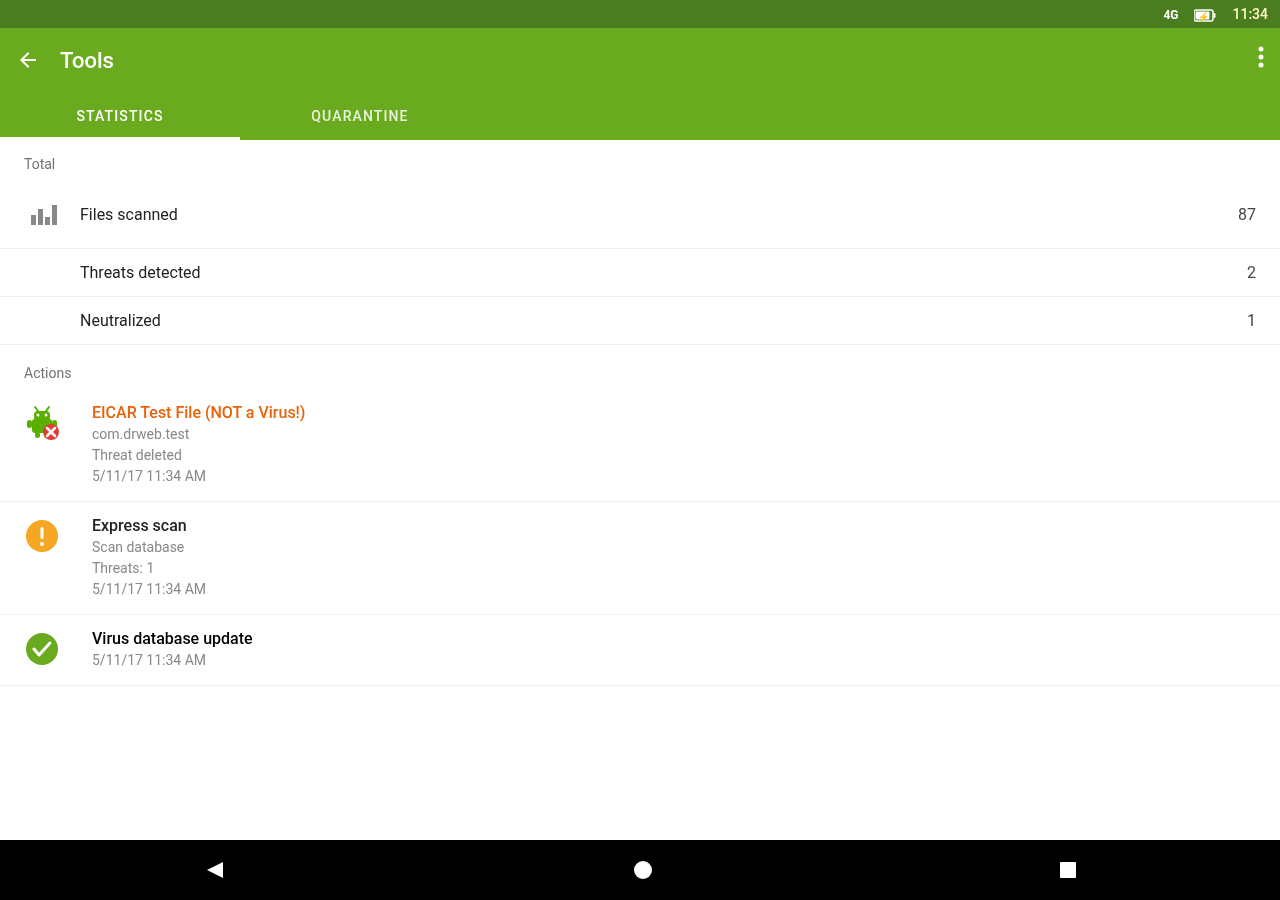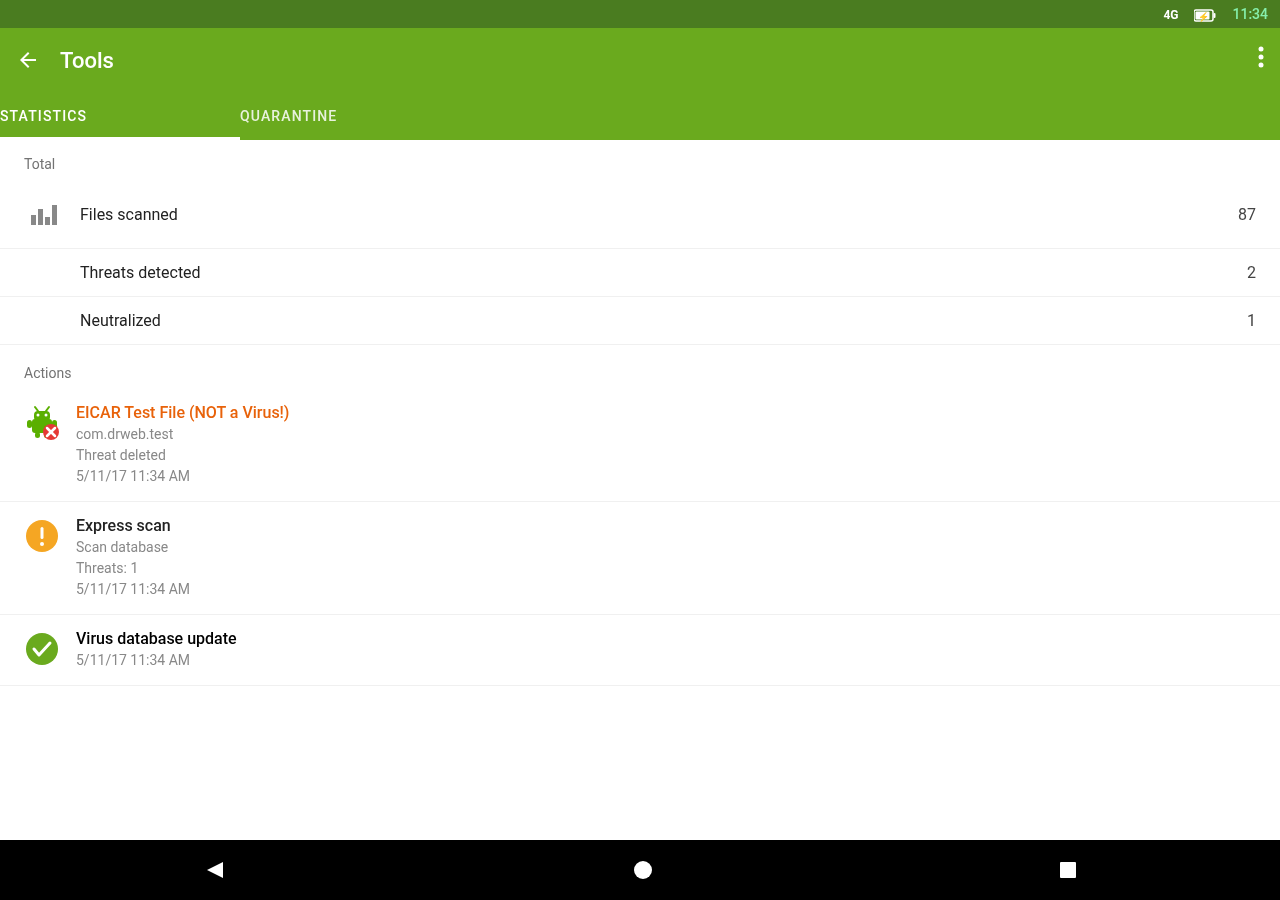--- a/index.html
+++ b/index.html
@@ -63,20 +63,21 @@
       background: #6aaa1e;
       display: flex;
       align-items: flex-end;
     }
     .tab {
       flex: 1;
       max-width: 240px;
       height: 48px;
       display: flex;
       align-items: center;
+      justify-content: center;
       cursor: pointer;
       position: relative;
     }
     .tab-label {
       color: #fff;
       font-size: 14px;
       font-weight: 500;
       letter-spacing: 0.08em;
       opacity: 0.85;
     }
@@ -146,20 +147,21 @@
       height: 36px;
       margin-right: 16px;
       flex-shrink: 0;
       display: flex;
       align-items: center;
       justify-content: center;
       margin-top: 2px;
     }
     .action-text {
       flex: 1;
+      margin-left: 16px;
     }
     .action-title {
       font-size: 16px;
       color: #e8620a;
       font-weight: 500;
       margin-bottom: 2px;
     }
     .action-title.green {
       color: #000000;
     }
@@ -212,21 +214,21 @@
   <div class="status-icons">
     <span style="color:#fff;font-size:12px;font-weight:bold;">4G</span>
 
     <svg width="22" height="13" viewBox="0 0 22 13">
       <rect x="0" y="1" width="19" height="11" rx="2" ry="2" fill="none" stroke="white" stroke-width="1.5"></rect>
       <rect x="1.5" y="2.5" width="14" height="8" rx="1" fill="white"></rect>
       <rect x="19.5" y="4" width="2" height="5" rx="1" fill="white"></rect>
 
       <text x="4" y="11" font-size="9" fill="#6aaa1e" font-weight="bold">⚡</text>
     </svg>
-    <span style="color:#86efac;font-size:14px;font-weight:500;">11:34</span>
+    <span style="color:#fef9c3;font-size:14px;font-weight:500;">11:34</span>
   </div>
 </div>
 
 <div class="app-bar">
   <button class="back-btn">
     <svg width="24" height="24" viewBox="0 0 24 24" fill="white">
       <path d="M20 11H7.83l5.59-5.59L12 4l-8 8 8 8 1.41-1.41L7.83 13H20v-2z"></path>
     </svg>
   </button>
   <span class="app-title">Tools</span>

